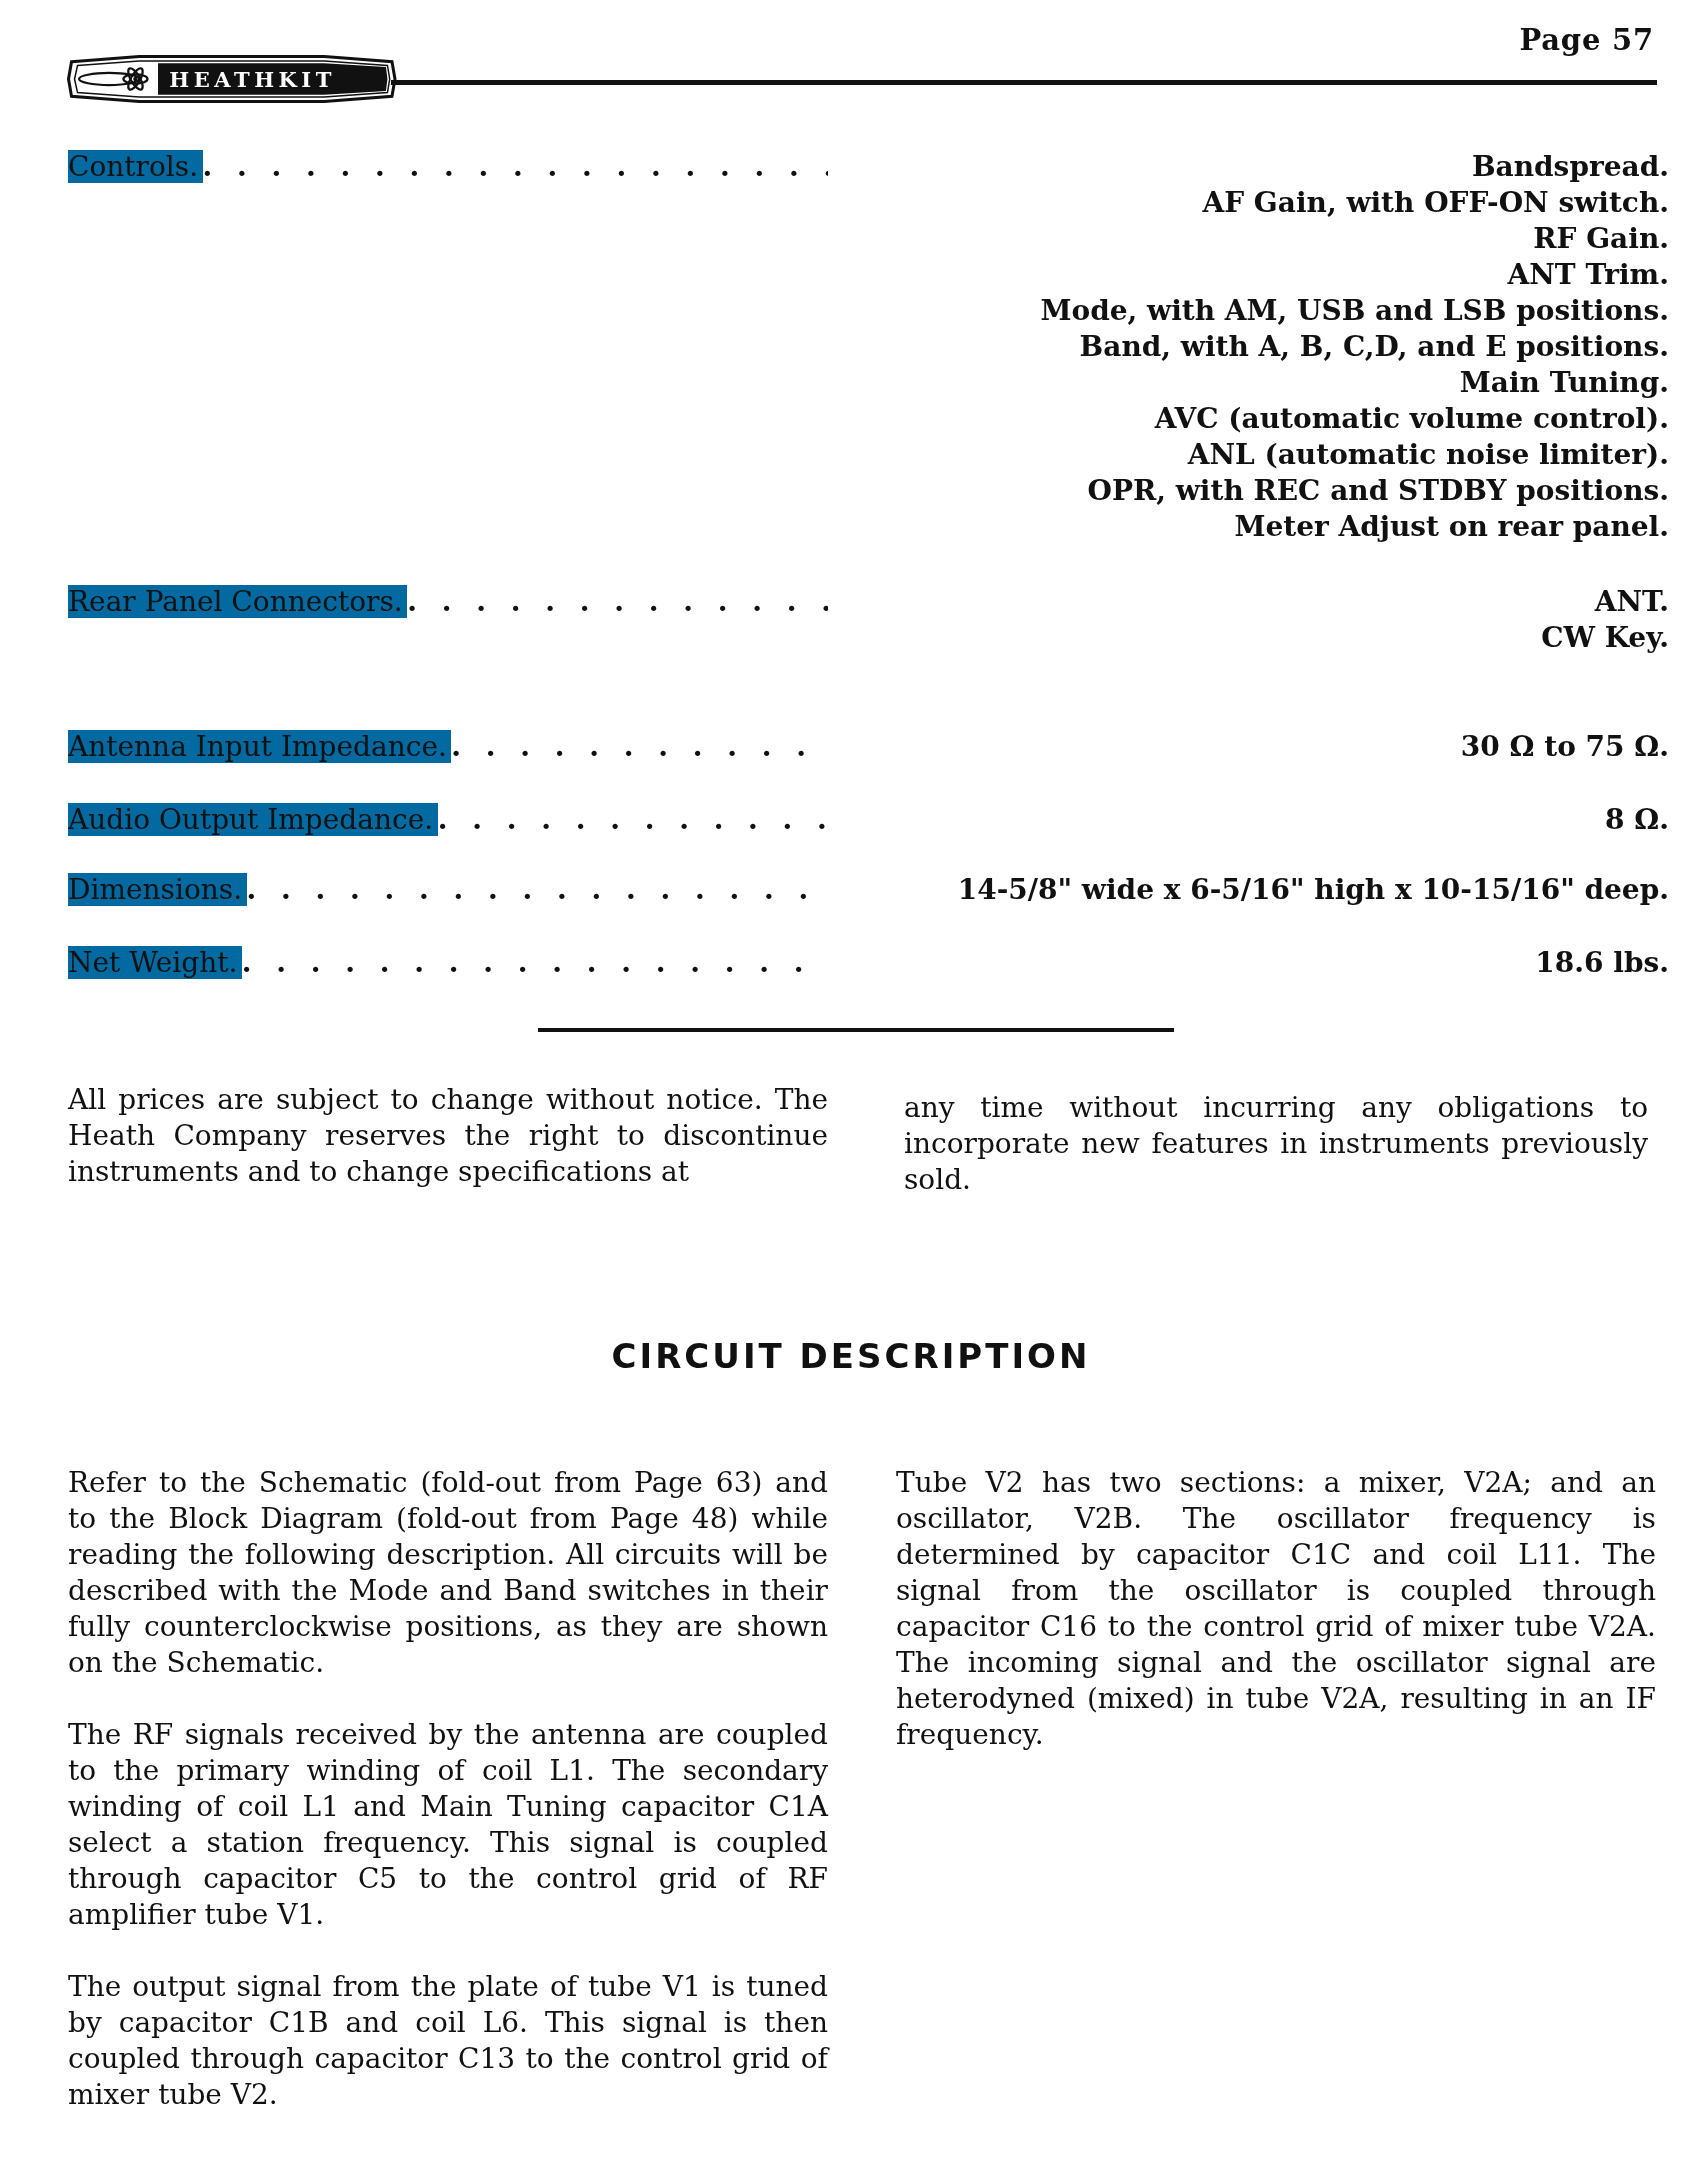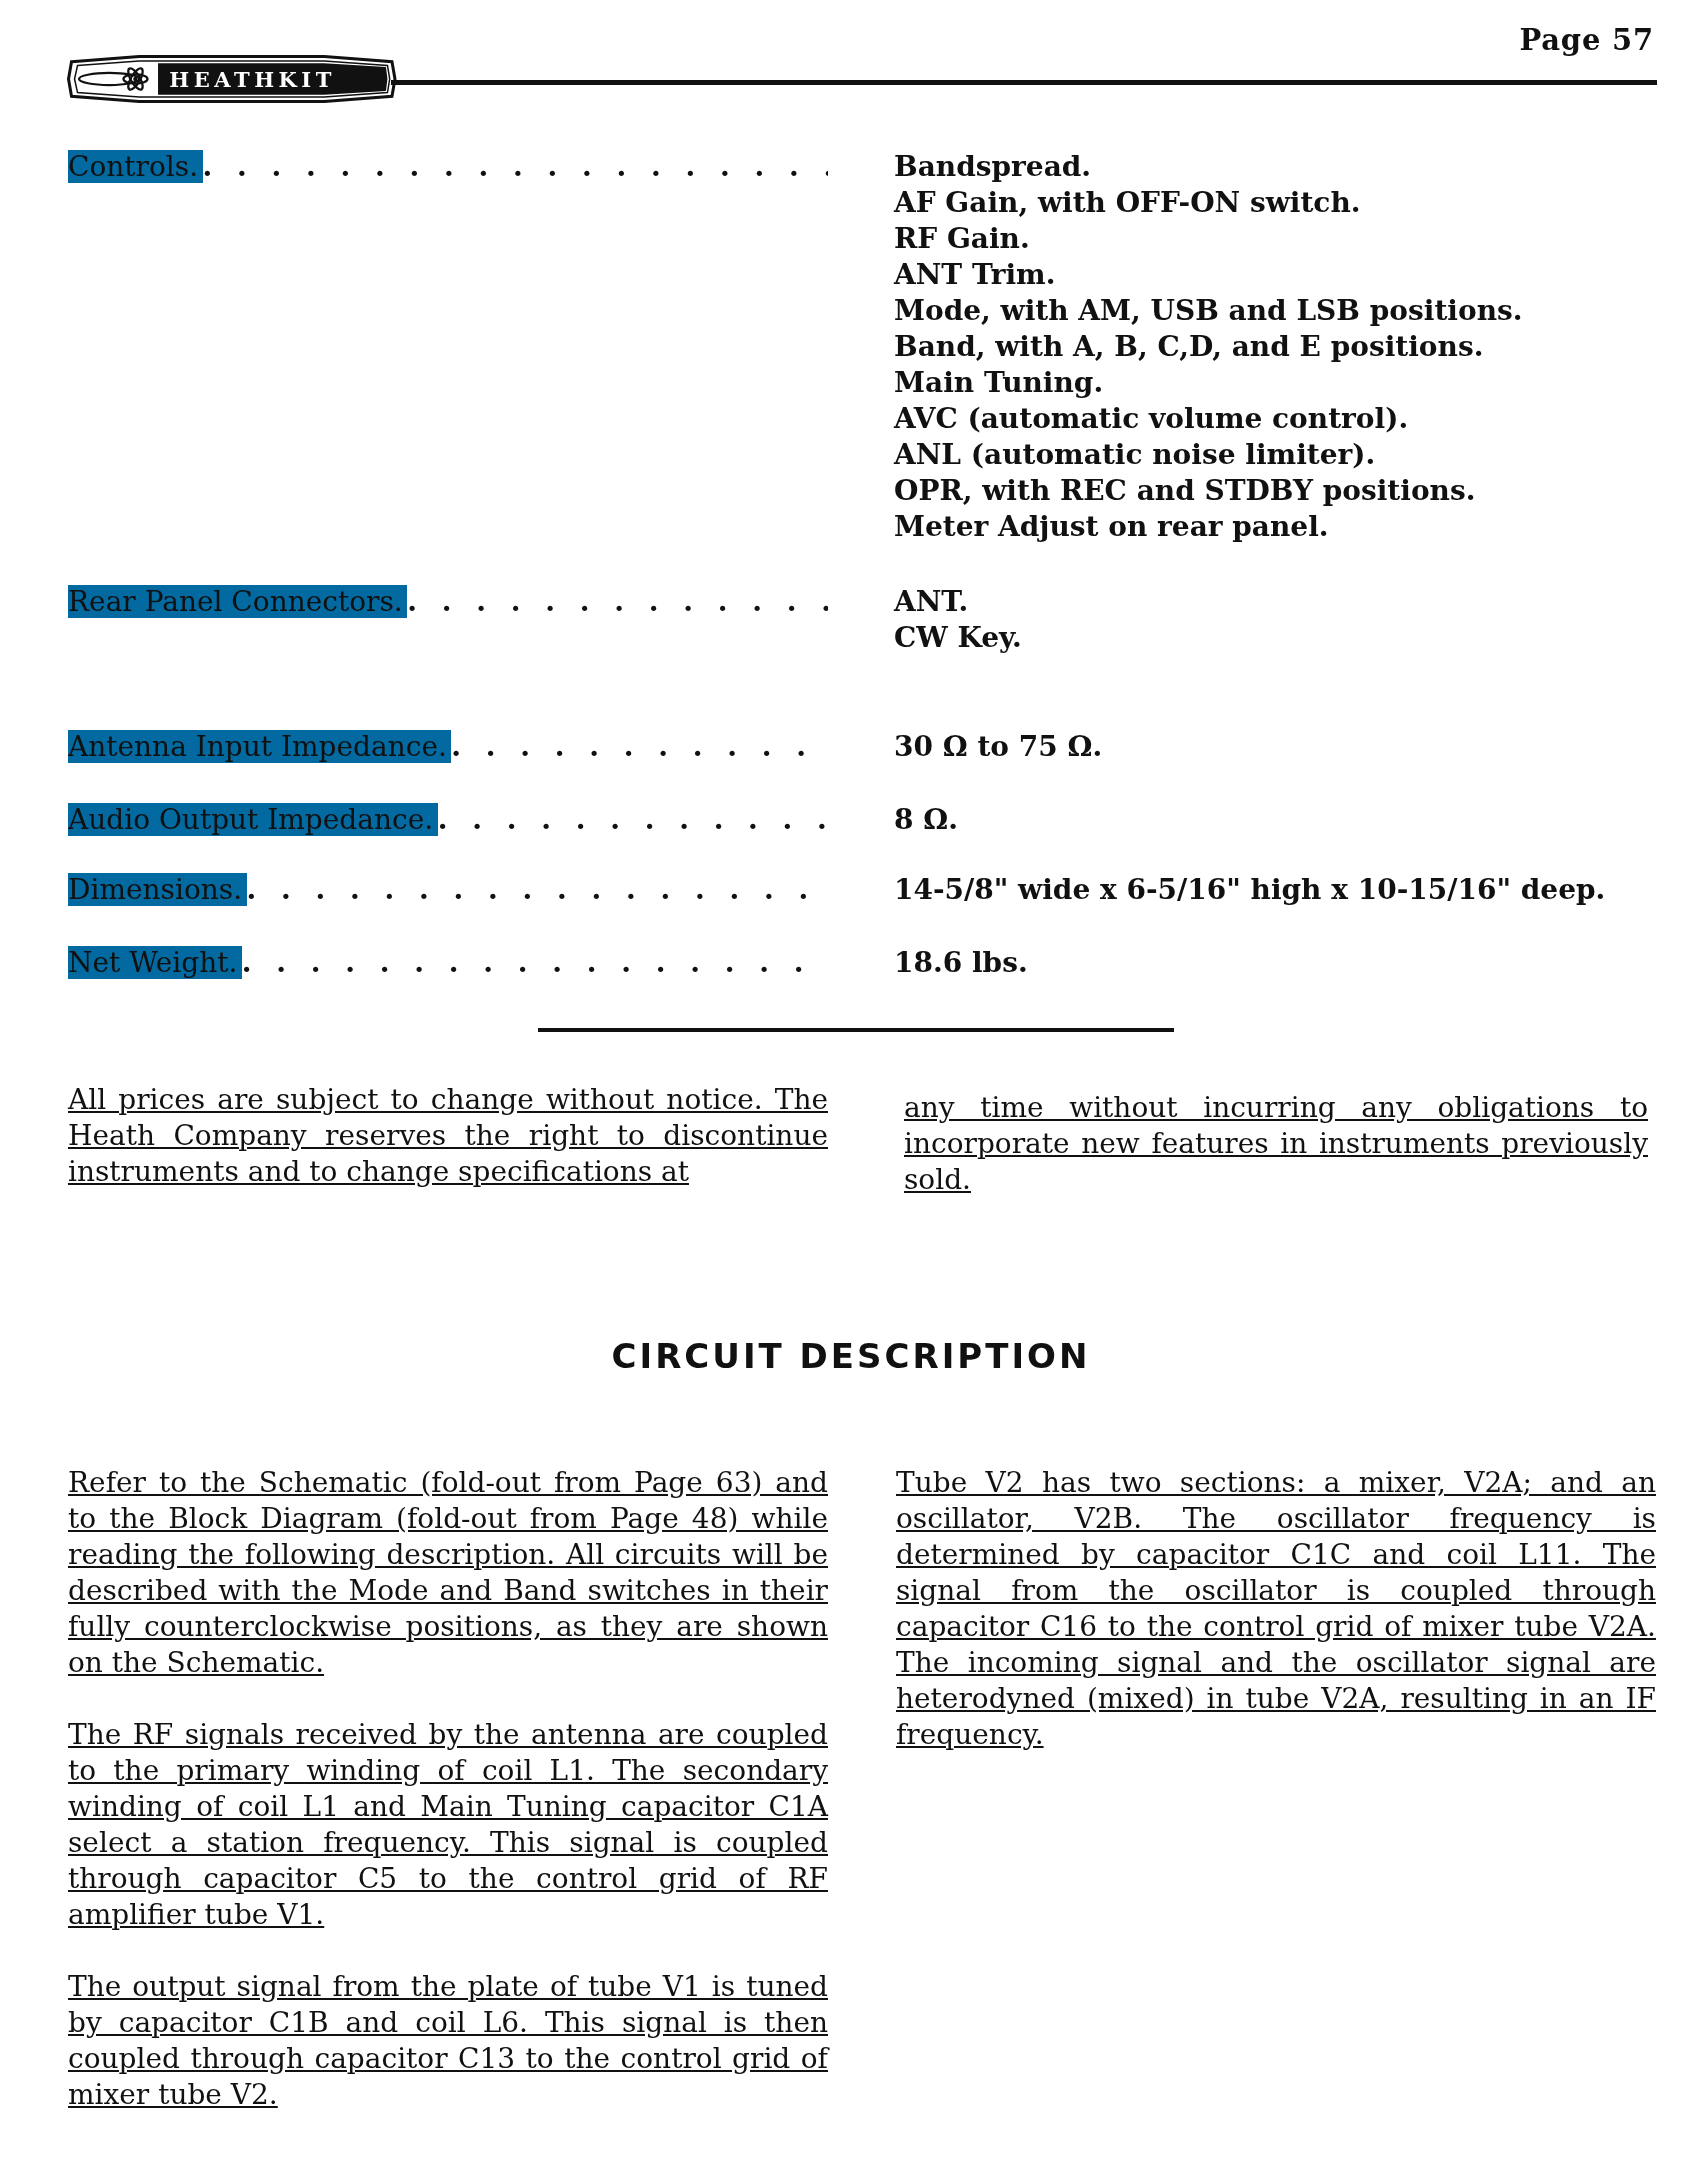--- a/index.html
+++ b/index.html
@@ -9,30 +9,30 @@
 
   
   #logo { left: 64px; top: 54px; width: 337px; height: 50px; }
   #page-number { right: 48px; top: 22.6px; font-size: 29px; font-weight: bold; letter-spacing: 0.8px; }
   #header-rule { left: 391px; top: 80px; width: 1266px; height: 4.5px; background: #111; }
 
   
   .spec-label { left: 68px; width: 760px; font-size: 28px; line-height: 36px; white-space: nowrap; overflow: hidden; }
   .spec-label .lbl { background: #0369a1; padding-right: 4.5px; }
   .spec-label .dots { letter-spacing: 7.5px; font-weight: bold; }
-  .spec-values { left: 894px; width: 775px; font-size: 28px; line-height: 36px; font-weight: bold; }
+  .spec-values { left: 894px; width: 775px; font-size: 28px; line-height: 36px; font-weight: bold; text-align: right; }
   .spec-values div { white-space: nowrap; }
 
   #separator-rule { left: 538px; top: 1028px; width: 636px; height: 3.8px; background: #111; }
 
   
   .col { font-size: 28px; line-height: 36px; text-align: justify; width: 760px; }
   .col-left { left: 68px; }
   .col-right { left: 896px; }
-  .col p { margin: 0 0 36px 0; text-decoration: underline; }
+  .col p { margin: 0 0 36px 0; }
 
   #section-title { left: 0; width: 1702px; top: 1336px; text-align: center;
                    font-family: "DejaVu Sans", "Liberation Sans", sans-serif;
                    font-weight: bold; font-size: 34px; letter-spacing: 3px; }
 </style>
 </head>
 <body>
 
 <div id="logo" class="abs">
   <svg width="337" height="50" viewBox="0 0 448 66">

